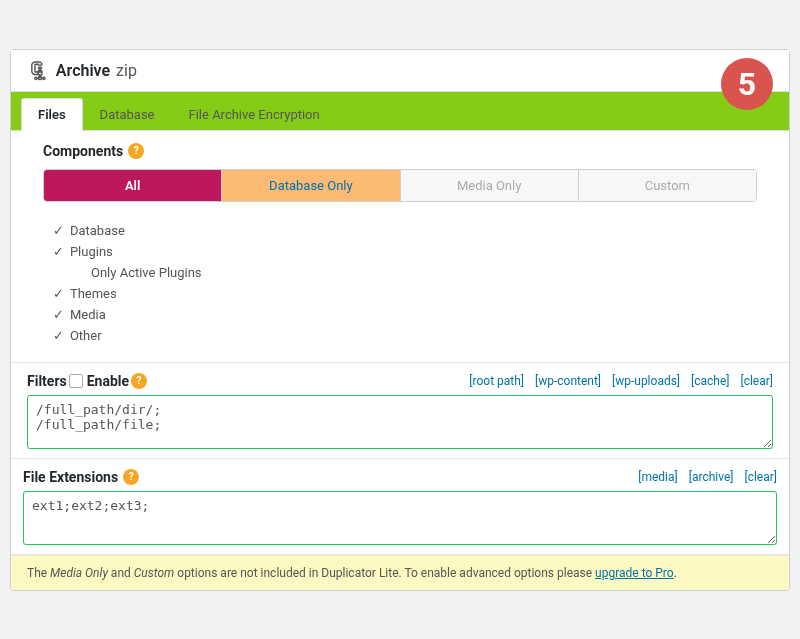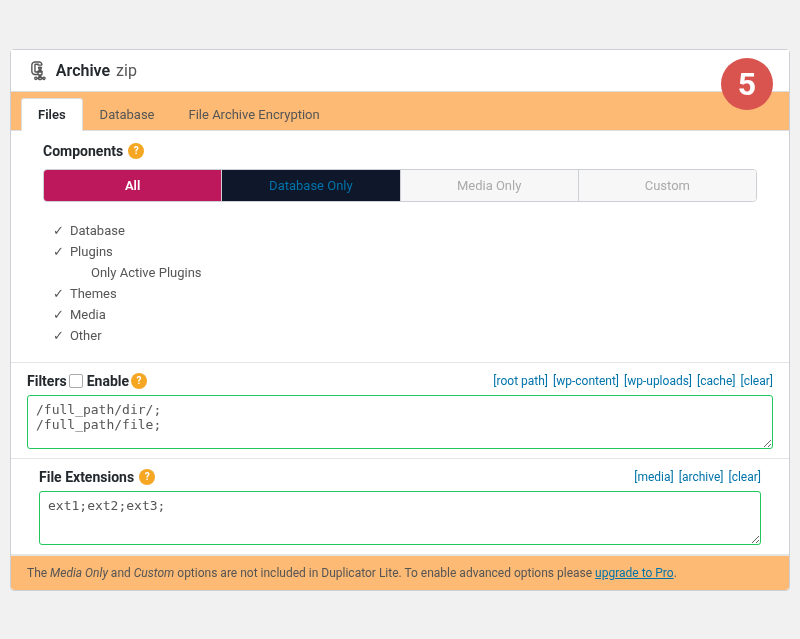--- a/index.html
+++ b/index.html
@@ -55,21 +55,21 @@
       font-size: 32px;
       font-weight: 700;
       color: #fff;
       position: absolute;
       top: 8px;
       right: 16px;
     }
     .tabs {
       display: flex;
       border-bottom: 1px solid #ddd;
-      background: #fdba74;
+      background: #84cc16;
       padding: 0 10px;
       padding-top: 6px;
     }
     .tab {
       padding: 8px 16px;
       cursor: pointer;
       font-size: 13px;
       color: #555;
       border: 1px solid transparent;
       border-bottom: none;
@@ -128,21 +128,21 @@
       border-right: 1px solid #ccd0d4;
     }
     .filter-btn:last-child { border-right: none; }
     .filter-btn.active {
       background: #be185d;
       color: #fff;
       font-weight: 600;
     }
     .filter-btn.link-style {
       color: #0073aa;
-      background: #0f172a;
+      background: #fdba74;
     }
     .filter-btn.disabled {
       color: #aaa;
       background: #f7f7f7;
     }
     .checklist {
       padding: 4px 0;
     }
     .check-item {
       display: flex;
@@ -177,54 +177,54 @@
       align-items: center;
       gap: 2px;
     }
     .filters-links {
       font-size: 12px;
       color: #0073aa;
     }
     .filters-links a {
       color: #0073aa;
       text-decoration: none;
-      margin-left: 2px;
+      margin-left: 8px;
     }
     .filter-textarea {
       width: 100%;
       border: 1px solid #22c55e;
       border-radius: 3px;
       padding: 6px 8px;
       font-size: 13px;
       color: #555;
       resize: vertical;
       min-height: 54px;
       font-family: monospace;
       background: #fff;
     }
     .file-ext-section {
-      padding: 10px 28px 6px;
+      padding: 10px 12px 6px;
       border-bottom: 1px solid #e5e5e5;
     }
     .file-ext-header {
       display: flex;
       justify-content: space-between;
       align-items: center;
       margin-bottom: 6px;
     }
     .file-ext-title {
       font-weight: 700;
       font-size: 14px;
       color: #23282d;
       display: flex;
       align-items: center;
       gap: 5px;
     }
     .notice-bar {
-      background: #fdba74;
+      background: #fef9c3;
       border-top: 1px solid #e5e5e5;
       padding: 10px 16px;
       font-size: 12px;
       color: #555;
       border-radius: 0 0 4px 4px;
     }
     .notice-bar a {
       color: #0073aa;
     }
     .checkbox-box {

